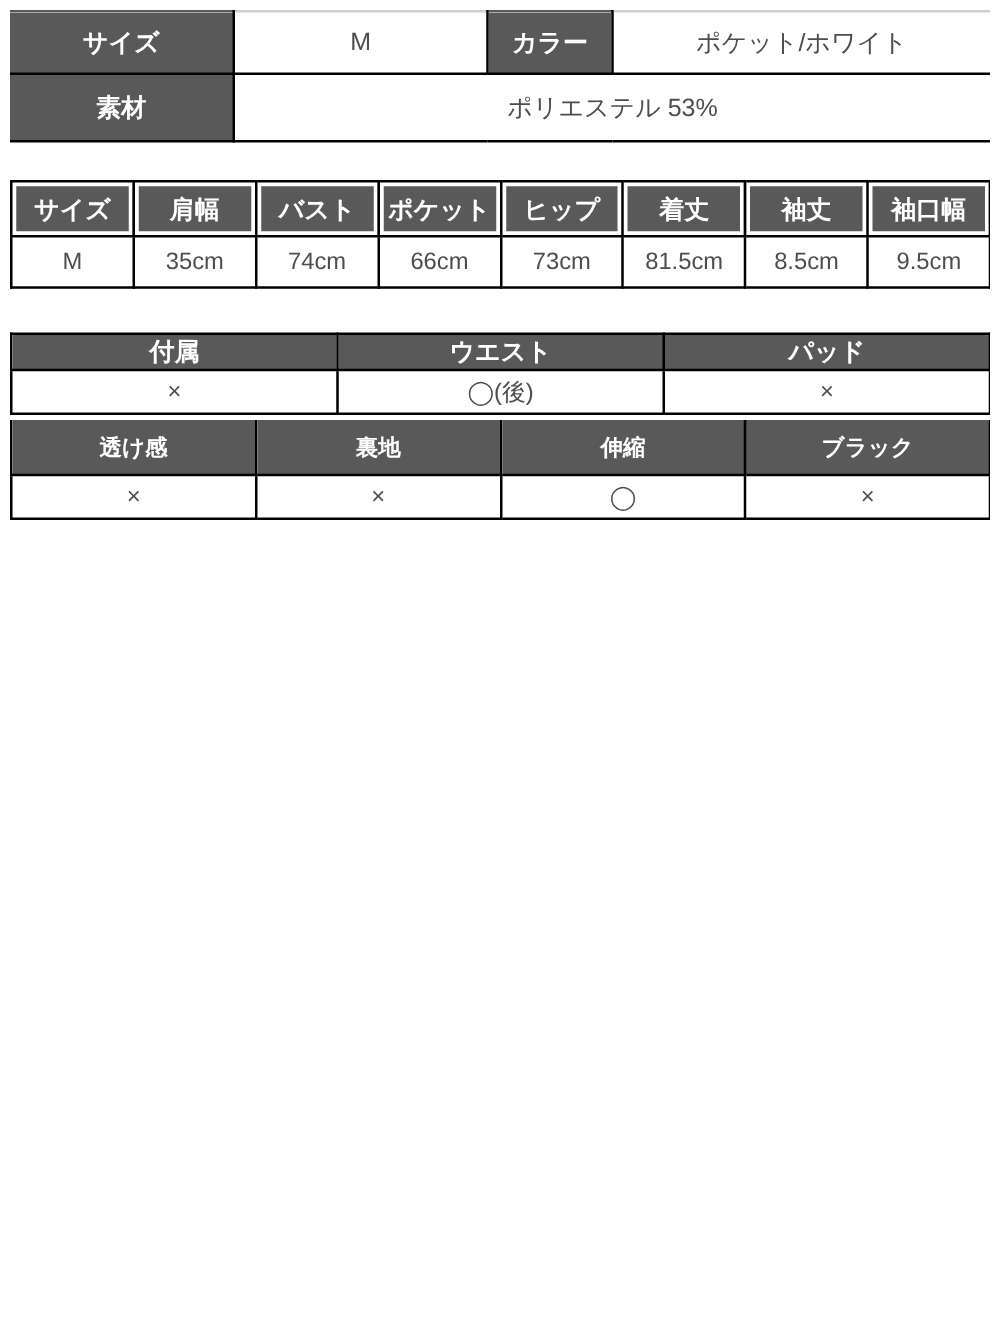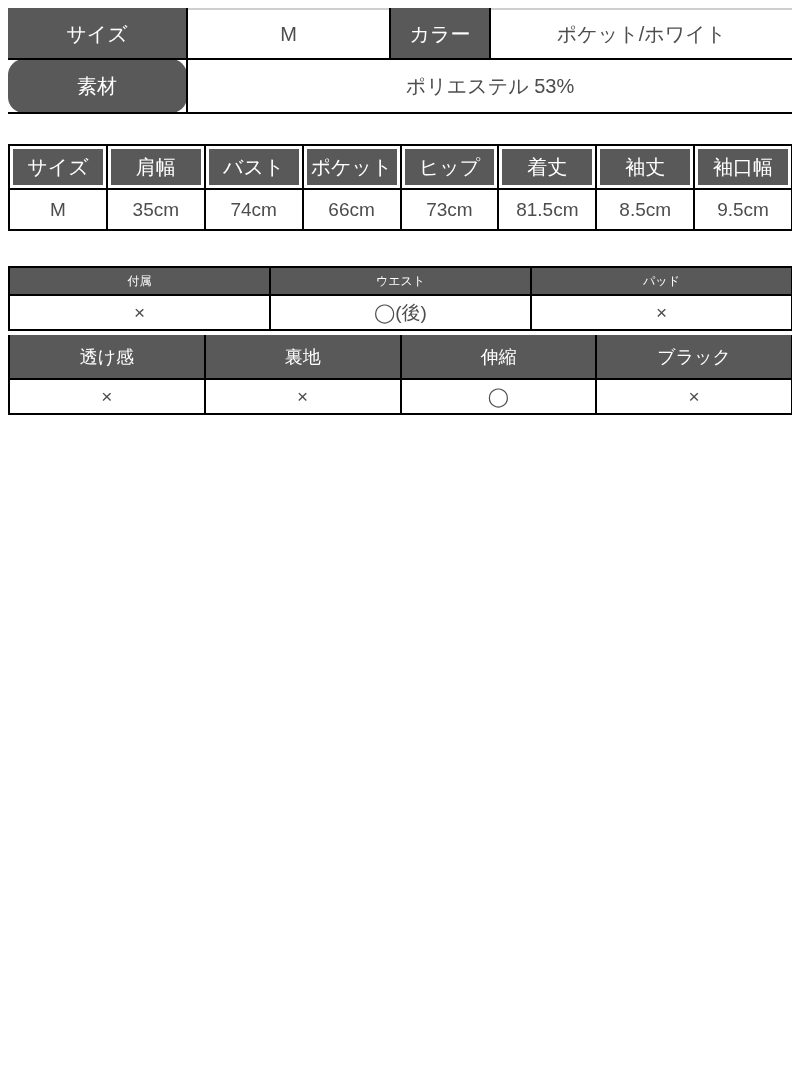--- a/index.html
+++ b/index.html
@@ -23,43 +23,43 @@
     border: 2px solid #000000;
     text-align: center;
     vertical-align: middle;
     padding: 0;
     overflow: hidden;
     white-space: nowrap;
   }
   .tbl th {
     background: #595959;
     color: #ffffff;
-    font-weight: normal;
+    font-weight: bold;
   }
 
   
   .info-table { font-size: 20px; }
   .info-table tr:first-child > td { border-top: 2px solid #cfcfcf; }
   .info-table tr:first-child > th { border-top: 2px solid #595959; }
   .info-table tr > *:first-child { border-left: 0; }
   .info-table tr:first-child > * { height: 50px; }
-  .info-table tr:last-child  > * { height: 54px; border-radius: 16px; }
+  .info-table tr:last-child  > * { height: 54px; }
 
   
   .meas-table { margin-top: 30px; }
   .meas-table th {
     height: 44px;
     font-size: 20px;
     box-shadow: inset 0 0 0 3px #ffffff; 
   }
   .meas-table td { height: 41px; font-size: 19px; }
 
   
   .feat-top { margin-top: 35px; }
-  .feat-top th { height: 28px; font-size: 12px; }
+  .feat-top th { height: 28px; font-size: 20px; }
   .feat-top td { height: 35px; font-size: 19px; }
 
   
   .feat-bottom { margin-top: 4px; }
   .feat-bottom tr:first-child > th { border-top: 0; }
   .feat-bottom th { height: 44px; font-size: 18px; }
   .feat-bottom td { height: 35px; font-size: 19px; }
 </style>
 </head>
 <body>

